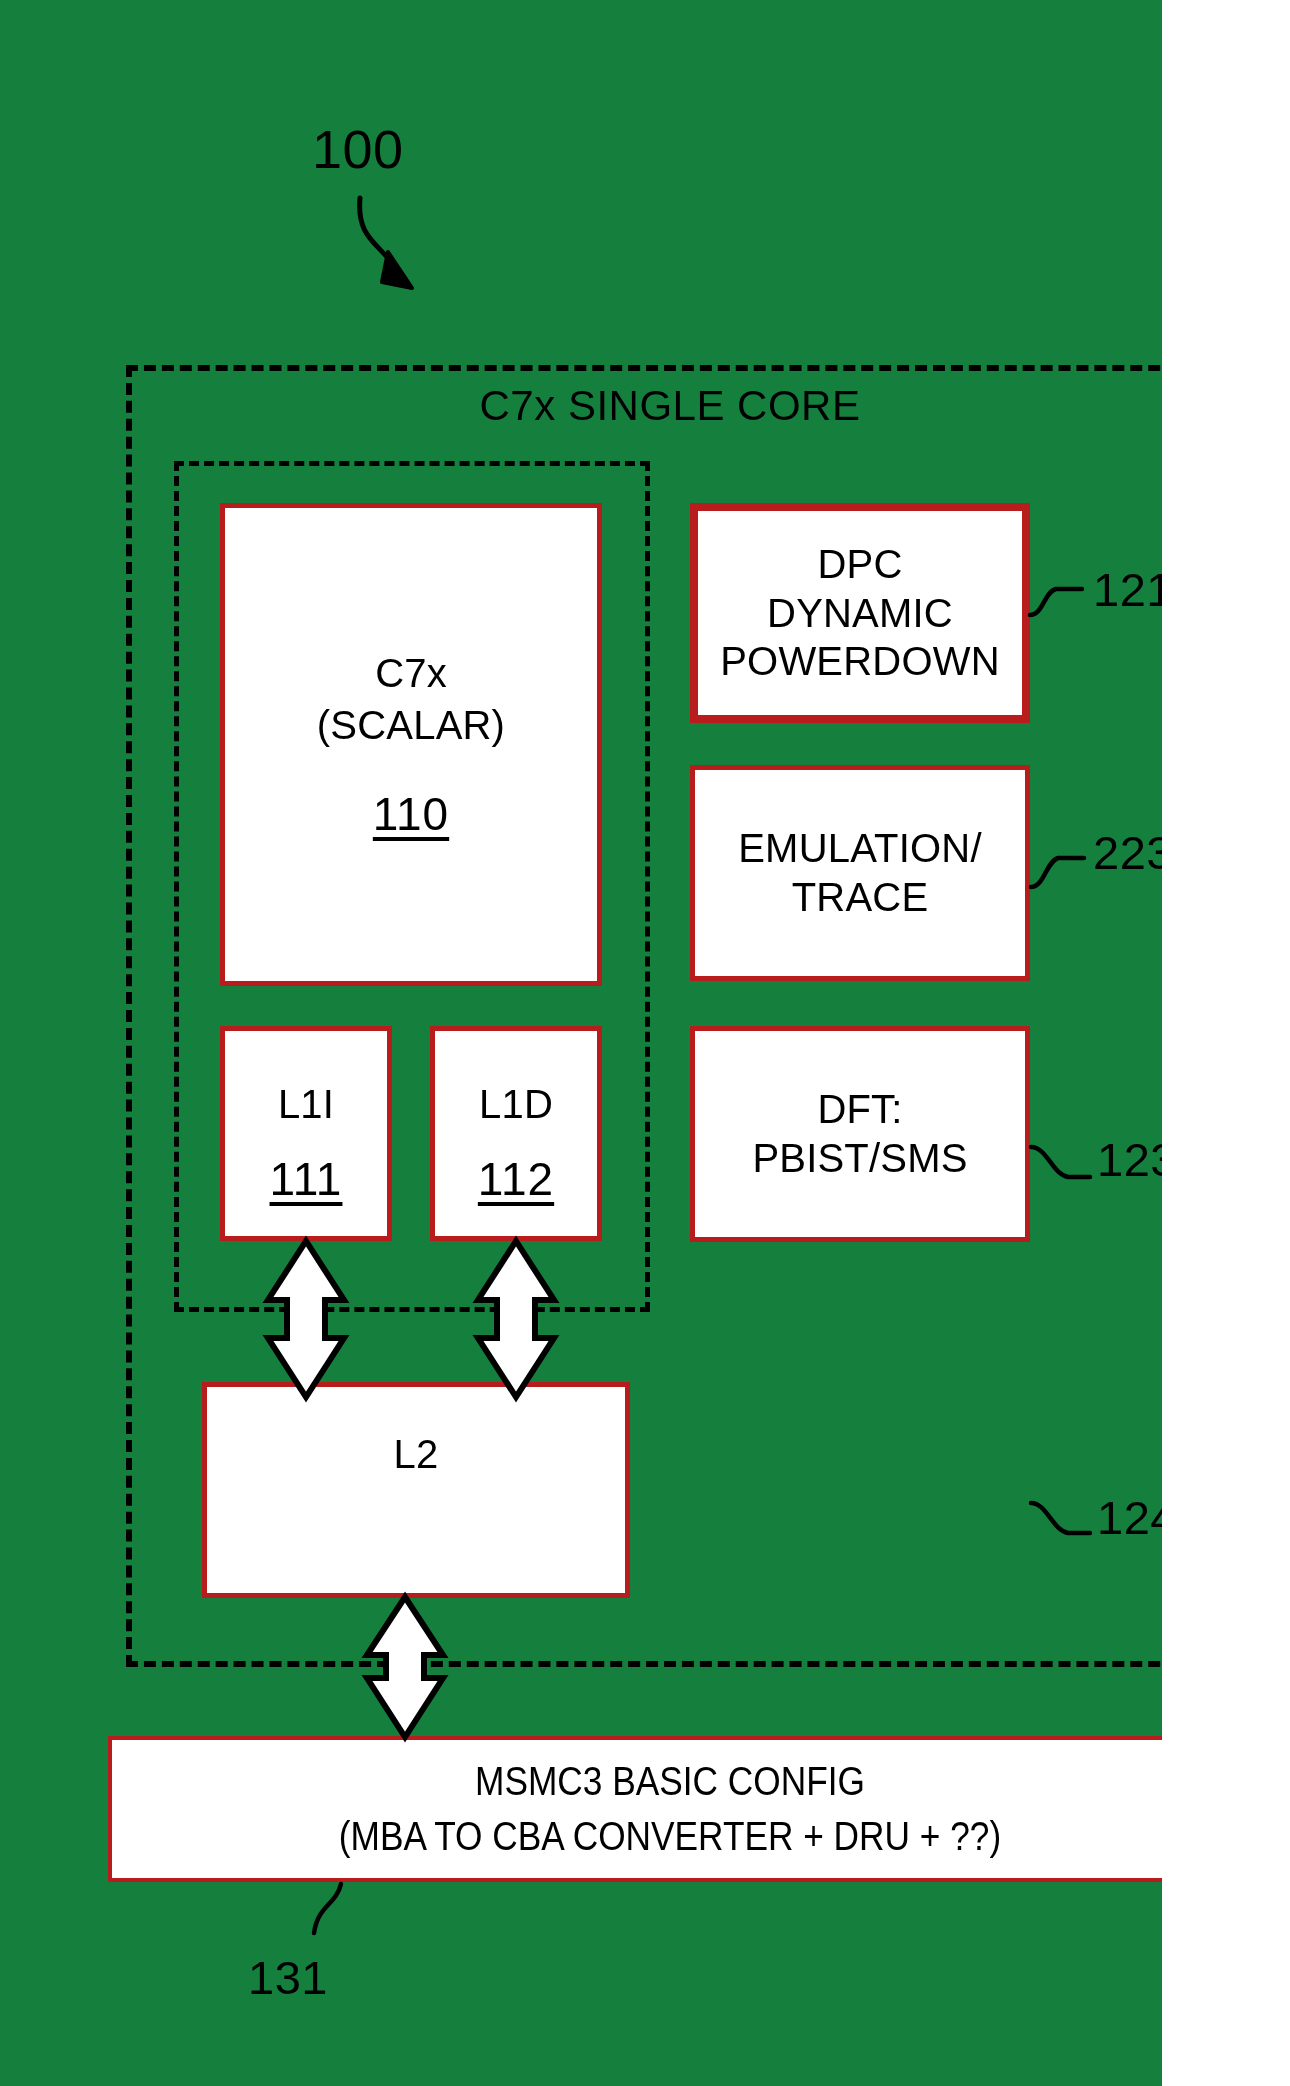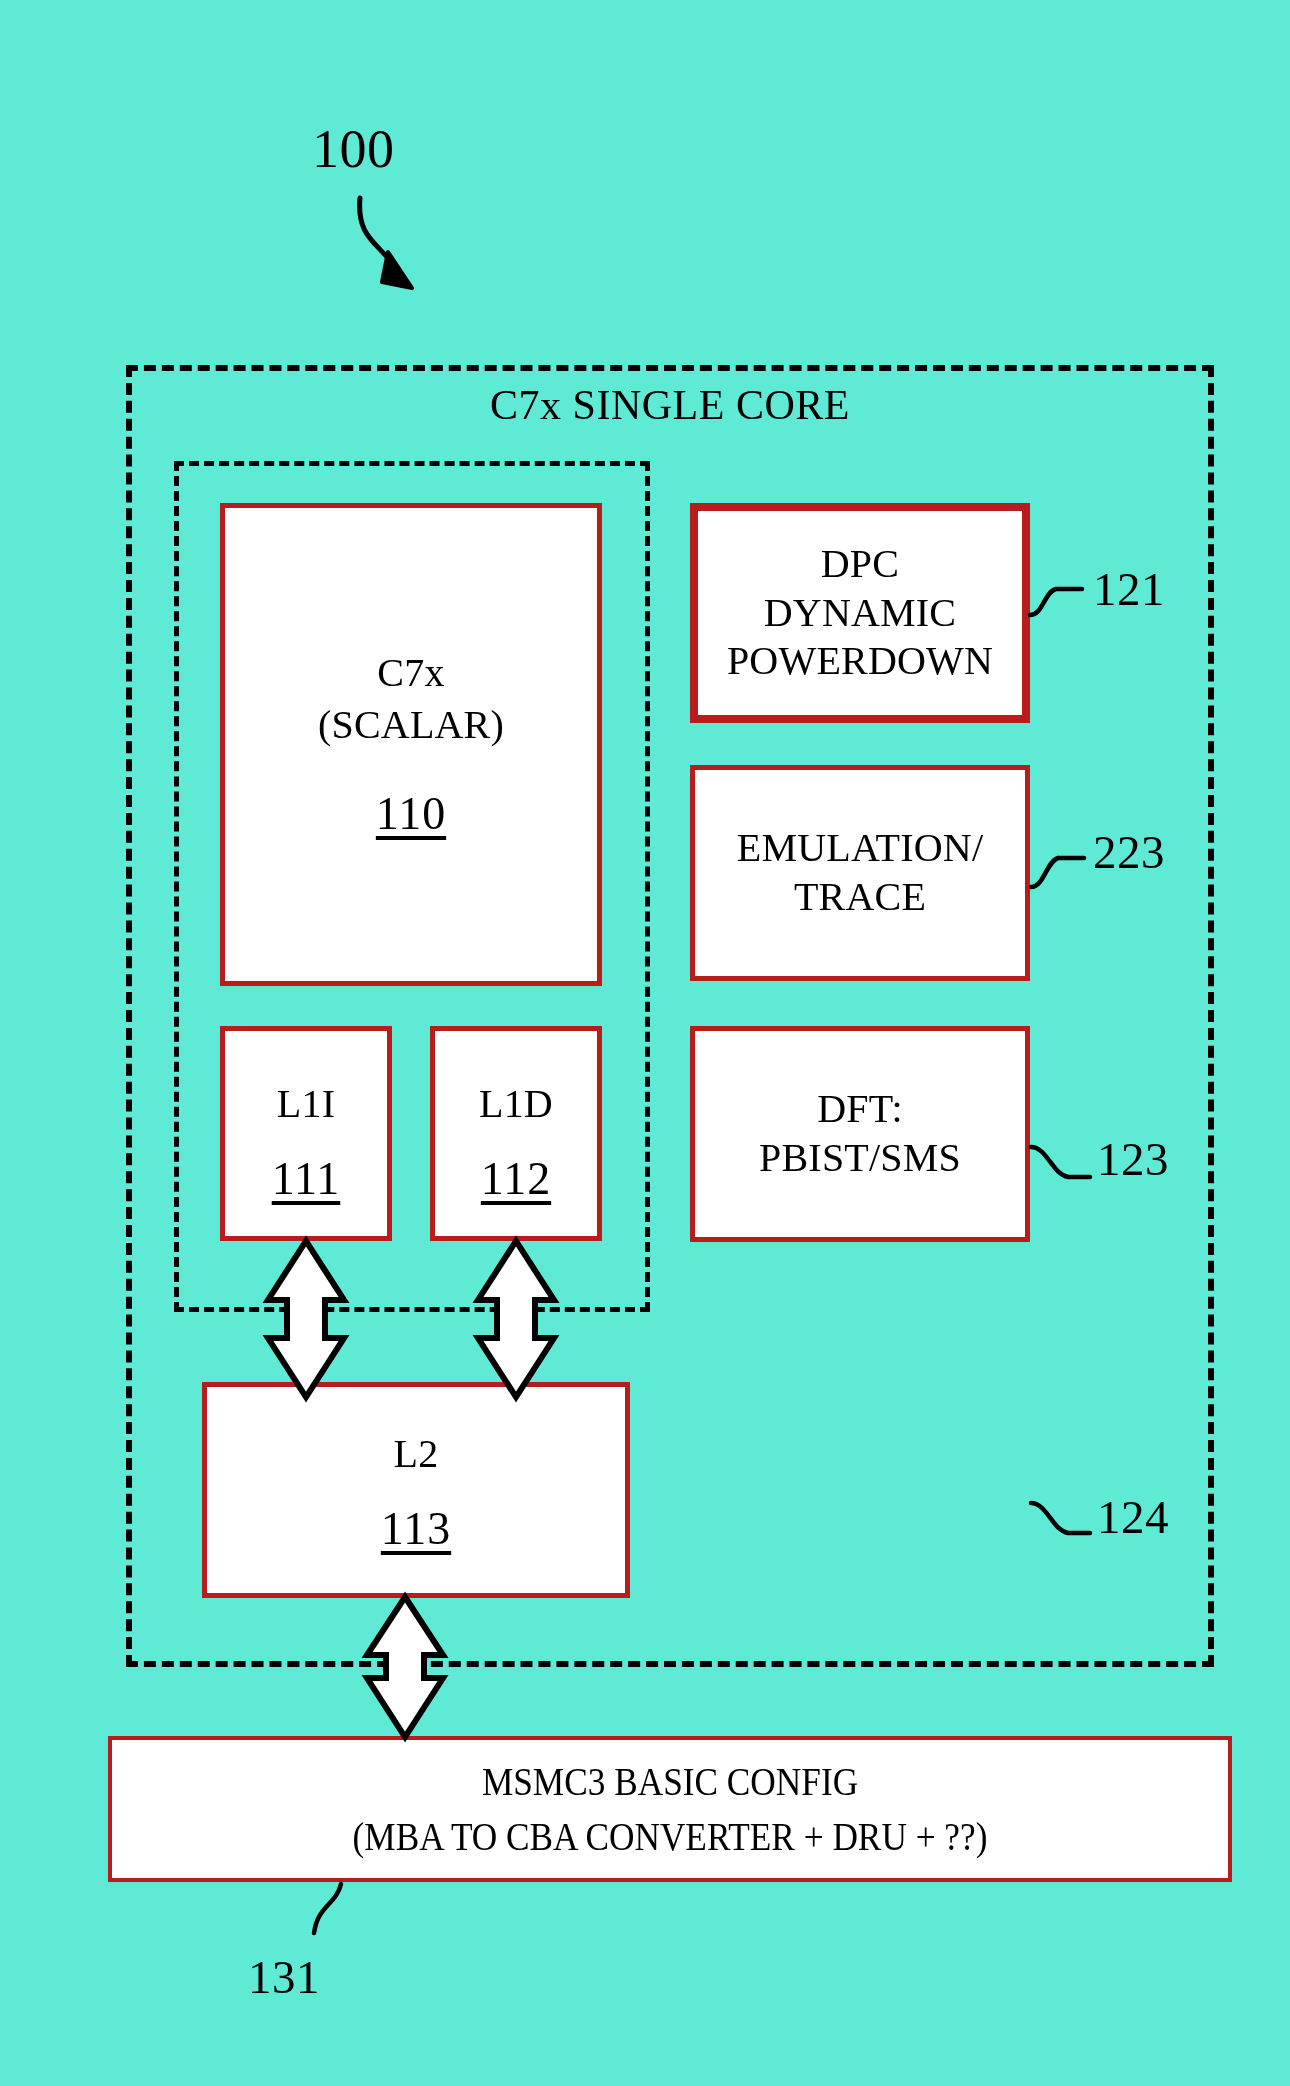--- a/index.html
+++ b/index.html
@@ -7,25 +7,24 @@
     margin: 0;
     padding: 0;
     background: #ffffff;
   }
   body {
     font-family: "Liberation Sans", sans-serif;
     color: #000000;
   }
   #page {
     position: relative;
-    width: 1290px;
+    width: 1162px;
     height: 2086px;
-    background: #5eead4;
+    background: #15803d;
     overflow: hidden;
-    font-family: Liberation Serif, serif;
   }
   .abs { position: absolute; }
 
   
   .ctr {
     display: flex;
     align-items: center;
     justify-content: center;
     text-align: center;
     line-height: 1.22;
@@ -122,21 +121,20 @@
     <div class="abs ctr underlined-num" style="left:0; top:120px; width:100%; height:56px;">111</div>
   </div>
 
   <div class="abs solidbox" style="left:430px; top:1026px; width:172px; height:215px;">
     <div class="abs ctr boxlabel" style="left:0; top:48px; width:100%; height:50px;">L1D</div>
     <div class="abs ctr underlined-num" style="left:0; top:120px; width:100%; height:56px;">112</div>
   </div>
 
   <div class="abs solidbox" style="left:174px; top:1382px; width:428px; height:216px;margin-left:28px;">
     <div class="abs ctr boxlabel" style="left:0; top:42px; width:100%; height:50px;">L2</div>
-    <div class="abs ctr underlined-num" style="left:0; top:114px; width:100%; height:56px;">113</div>
   </div>
 
   <div class="abs solidbox bold" style="left:690px; top:503px; width:340px; height:220px;">
     <div class="abs ctr boxlabel" style="left:0; top:0; width:100%; height:100%;">DPC
 DYNAMIC
 POWERDOWN</div>
   </div>
   <div class="abs refnum" style="left:1093px; top:562px;">121</div>
 
   <div class="abs solidbox" style="left:690px; top:765px; width:340px; height:216px;">

